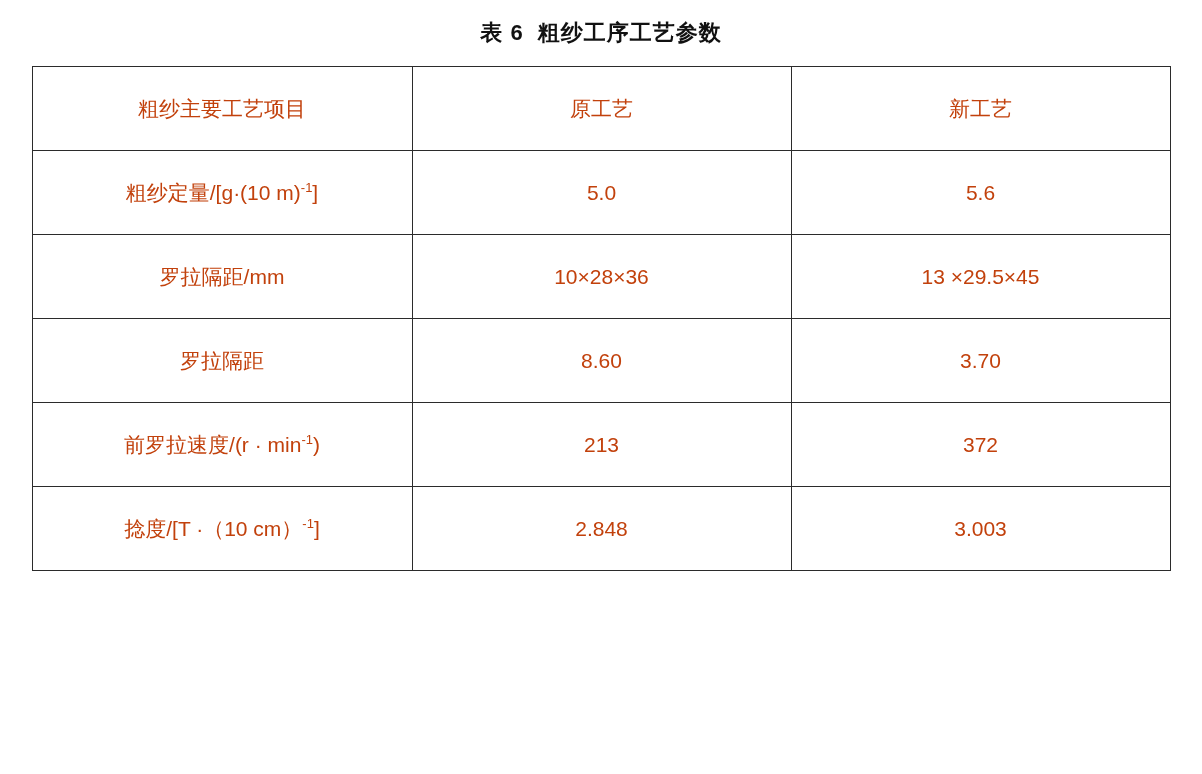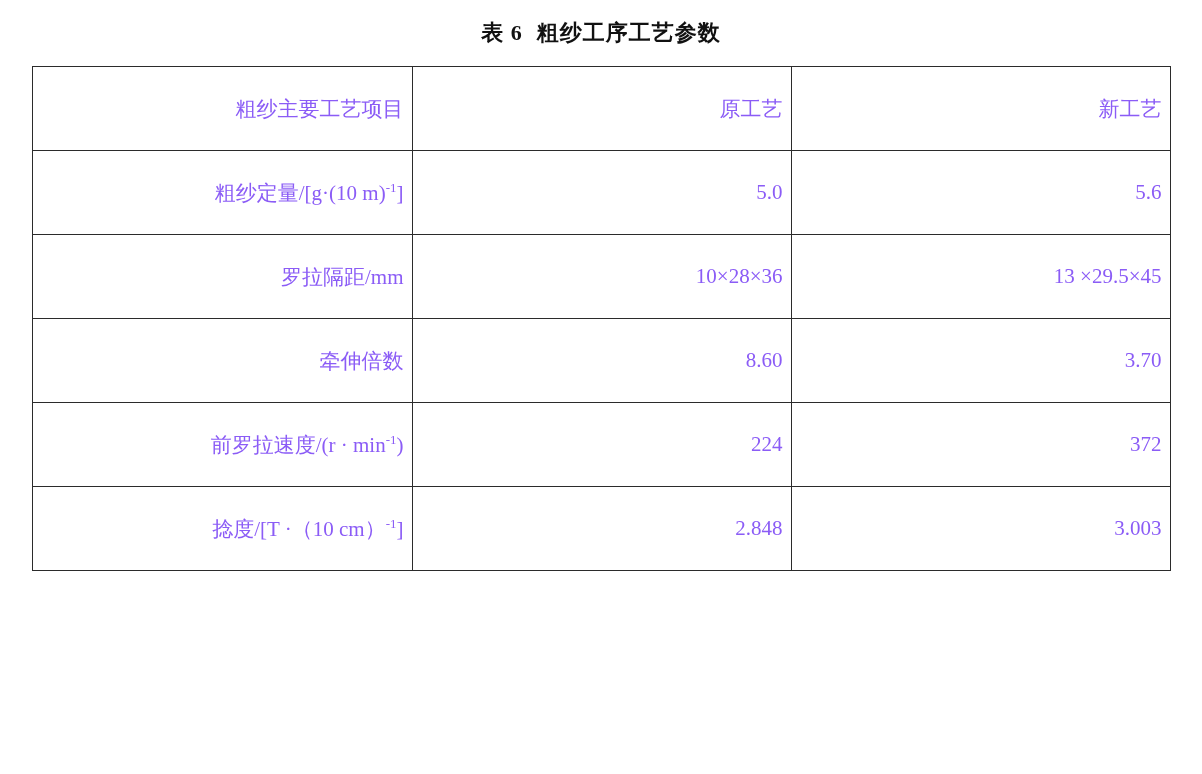--- a/index.html
+++ b/index.html
@@ -13,21 +13,20 @@
     font-family: "Liberation Sans", sans-serif;
     color: #1a1a1a;
     overflow: hidden;
   }
   .page {
     width: 1202px;
     height: 664px;
     box-sizing: border-box;
     padding: 0;
     position: relative;
-    font-family: Liberation Serif, serif;
   }
   .table-caption {
     text-align: center;
     font-size: 22px;
     font-weight: bold;
     letter-spacing: 1px;
     padding-top: 18px;
     padding-bottom: 18px;
     color: #111111;
   }
@@ -36,24 +35,24 @@
   }
   table.param-table {
     border-collapse: collapse;
     width: 1138px;
     margin: 0 auto;
     table-layout: fixed;
   }
   table.param-table td {
     border: 1.5px solid #2b2b2b;
     height: 84px;
-    text-align: right;
+    text-align: center;
     vertical-align: middle;
     font-size: 21px;
-    color: #8b5cf6;
+    color: #c2410c;
     padding: 0 8px;
     box-sizing: border-box;
   }
   table.param-table col.c1 { width: 380px; }
   table.param-table col.c2 { width: 379px; }
   table.param-table col.c3 { width: 379px; }
   table.param-table tr.head td {
     font-size: 21px;
   }
   .sup {
@@ -91,30 +90,30 @@
         <td>5.6</td>
       </tr>
 
       <tr>
         <td><span class="nowrap"><span>罗拉隔距/mm</span><span class="sup"></span><span></span></span></td>
         <td>10×28×36</td>
         <td>13 ×29.5×45</td>
       </tr>
 
       <tr>
-        <td><span class="nowrap"><span>牵伸倍数</span><span class="sup"></span><span></span></span></td>
+        <td><span class="nowrap"><span>罗拉隔距</span><span class="sup"></span><span></span></span></td>
         <td>8.60</td>
         <td>3.70</td>
       </tr>
 
 
 
       <tr>
         <td><span class="nowrap"><span>前罗拉速度/(r · min</span><span class="sup">-1</span><span>)</span></span></td>
-        <td>224</td>
+        <td>213</td>
         <td>372</td>
       </tr>
 
       <tr>
         <td><span class="nowrap"><span>捻度/[T ·（10 cm）</span><span class="sup">-1</span><span>]</span></span></td>
         <td>2.848</td>
         <td>3.003</td>
       </tr>
     </tbody>
   </table>

